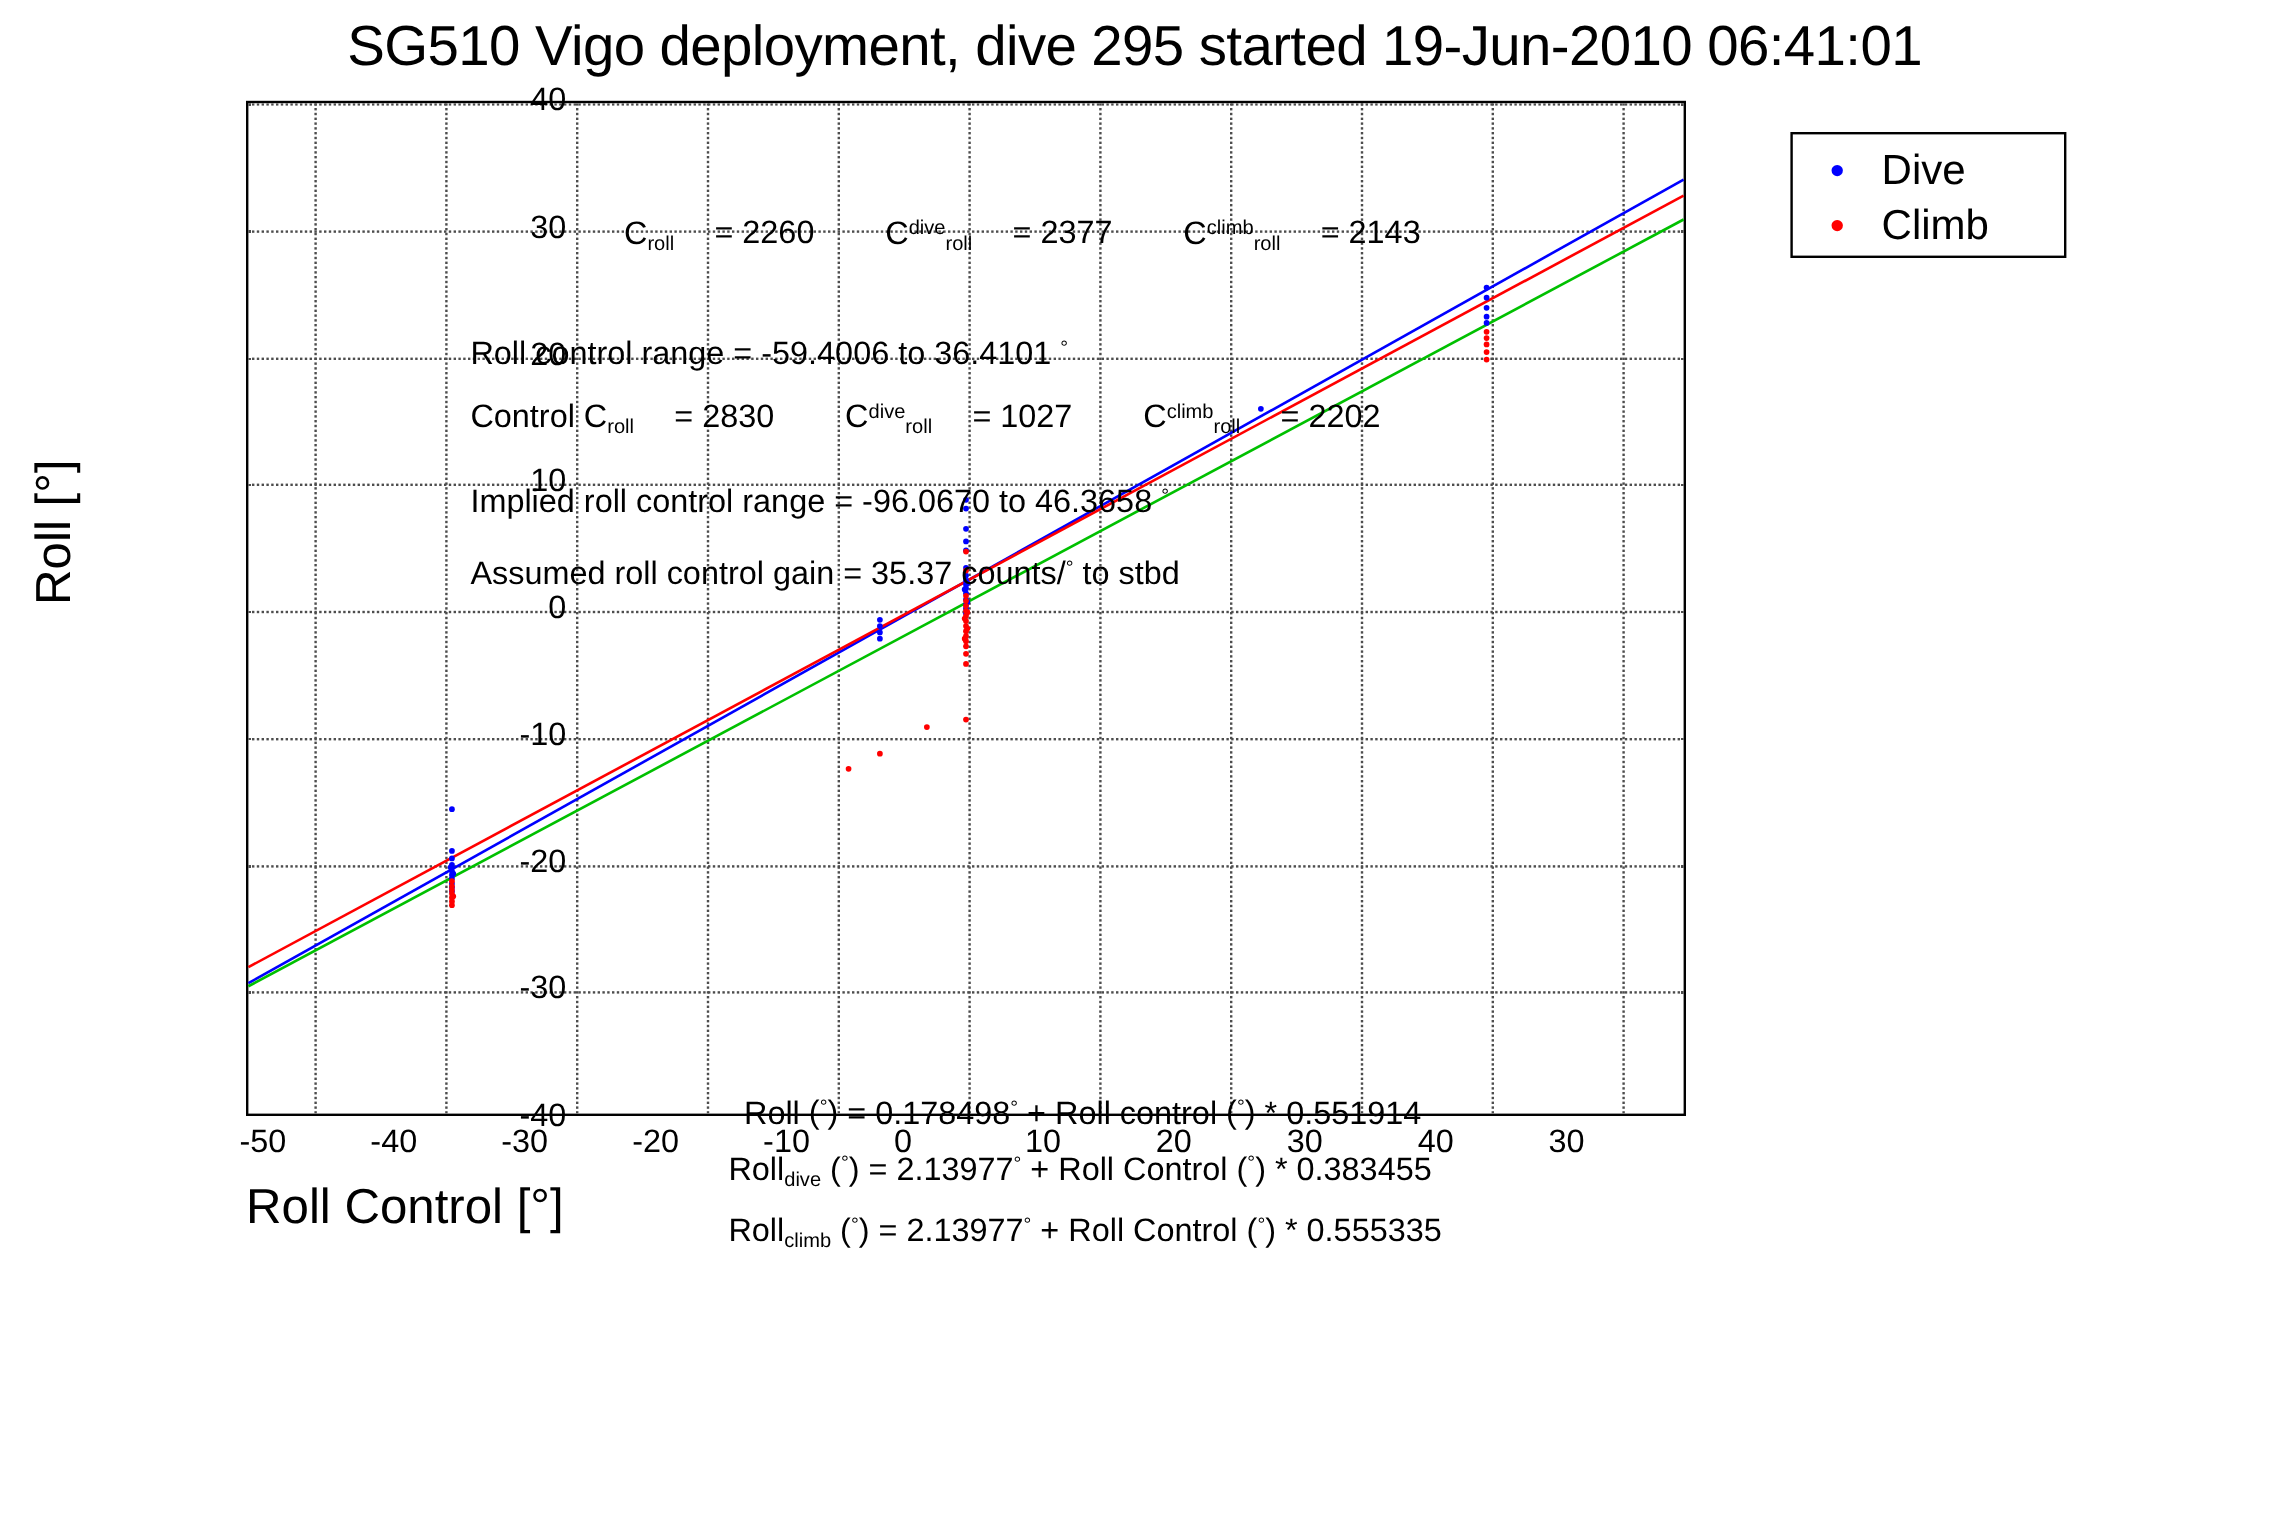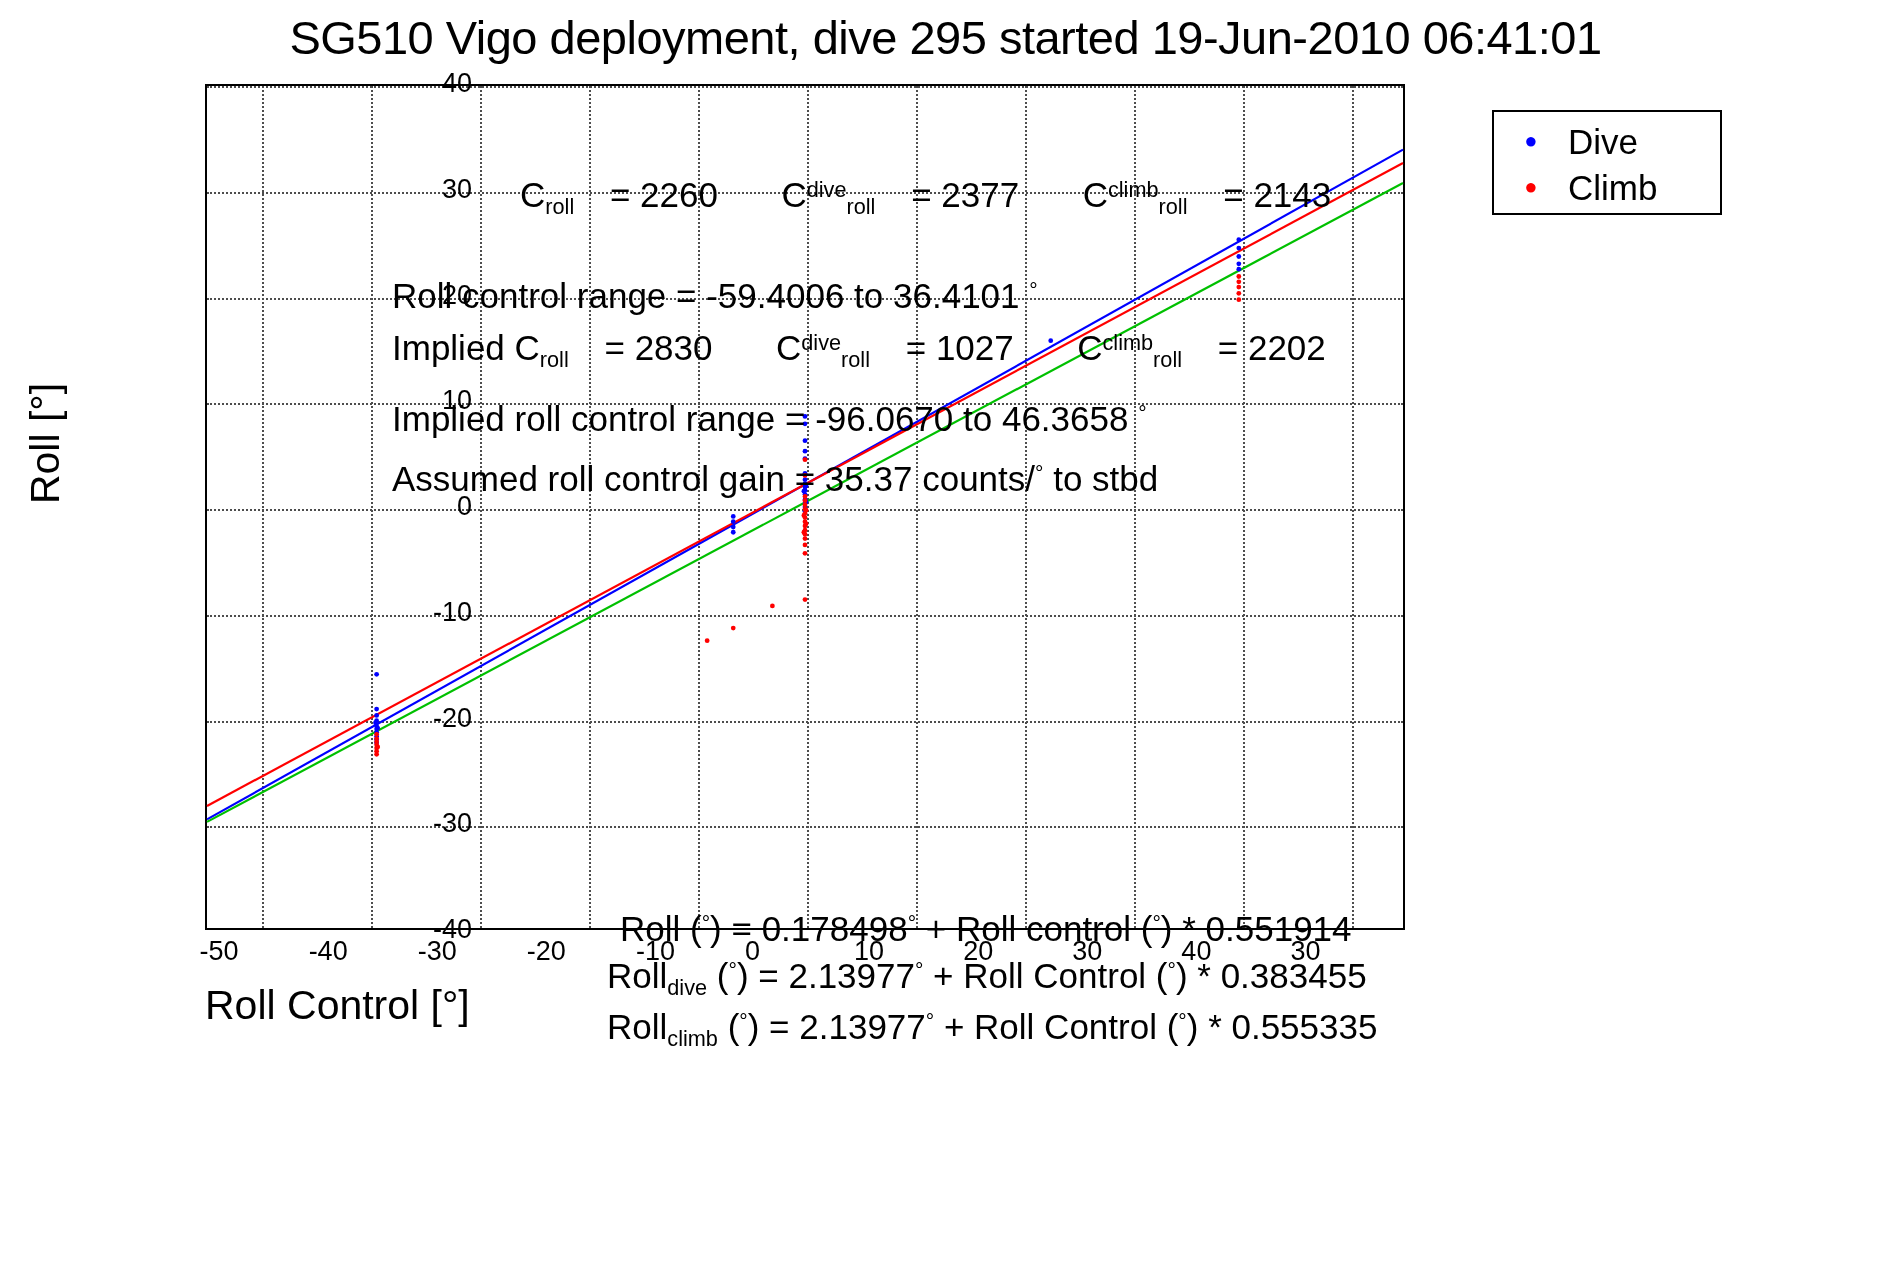--- a/index.html
+++ b/index.html
@@ -43,21 +43,21 @@
   #legend{
     position:absolute;left:1492px;top:110px;width:230px;height:105px;
     border:2px solid #000;background:#fff;box-sizing:border-box;
     padding:6px 0 0 0;
   }
   .lgrow{display:flex;align-items:center;height:46px;}
   .lgmark{width:74px;text-align:center;font-size:22px;line-height:22px;}
   .lglab{font-size:35px;line-height:35px;}
 
   
-  .ann{position:absolute;white-space:nowrap;font-size:35px;line-height:36px;}
+  .ann{position:absolute;white-space:nowrap;font-size:27px;line-height:36px;}
   sub{font-size:0.62em;vertical-align:-0.30em;}
   sup{font-size:0.62em;vertical-align:0.46em;}
   .deg{font-size:0.60em;vertical-align:0.52em;}
   .gap{display:inline-block;width:44px;}
   .gap-s{display:inline-block;width:26px;}
 </style>
 </head>
 <body>
 
 <div id="title">SG510 Vigo deployment, dive 295 started 19-Jun-2010 06:41:01</div>
@@ -220,21 +220,21 @@
   <span><span>C</span><sup>climb</sup><sub>roll</sub></span>
   <span class="gap-s"></span><span>= 2143</span>
 </div>
 
 <div class="ann" style="left:392px;top:272px">
   <span>Roll control range = -59.4006 to 36.4101</span>
   <span class="deg">°</span>
 </div>
 
 <div class="ann" style="left:392px;top:325px">
-  <span><span>Implied C</span><sub>roll</sub></span>
+  <span><span>Control C</span><sub>roll</sub></span>
   <span class="gap-s"></span><span>= 2830</span>
   <span class="gap"></span>
   <span><span>C</span><sup>dive</sup><sub>roll</sub></span>
   <span class="gap-s"></span><span>= 1027</span>
   <span class="gap"></span>
   <span><span>C</span><sup>climb</sup><sub>roll</sub></span>
   <span class="gap-s"></span><span>= 2202</span>
 </div>
 
 <div class="ann" style="left:392px;top:395px">

